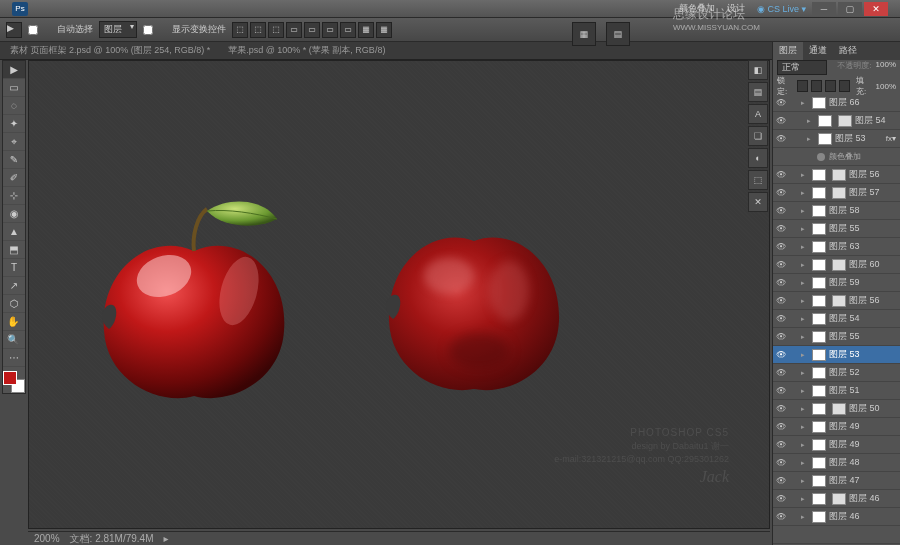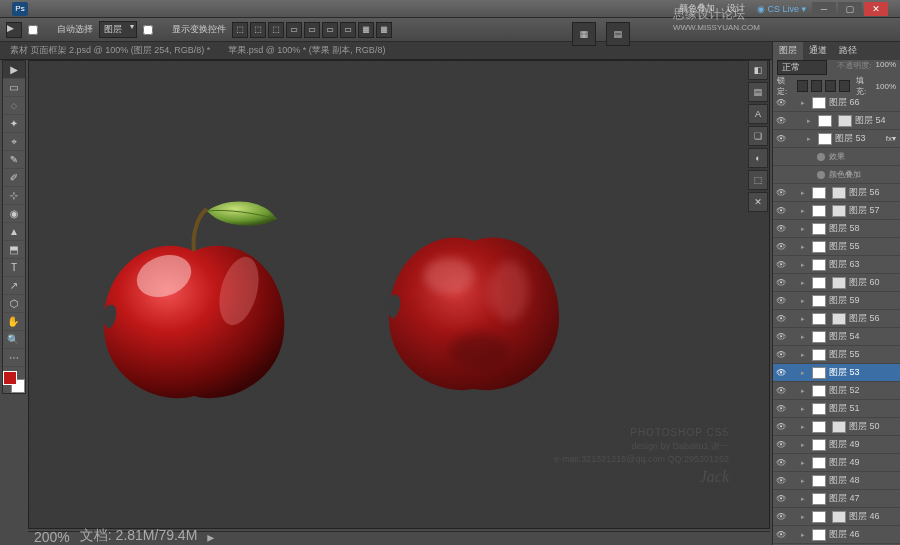--- a/index.html
+++ b/index.html
@@ -58,21 +58,21 @@
 .layer .arrow { width: 8px; font-size: 7px; color: #999; }
 .layer .thumb { width: 14px; height: 12px; background: #fff; border: 1px solid #888; margin: 0 3px; flex-shrink: 0; }
 .layer .thumb.mask { background: #ddd; }
 .layer .lname { white-space: nowrap; overflow: hidden; }
 .layer.fx { color: #aaa; font-size: 8px; }
 .layer.fx .fxdot { width: 8px; height: 8px; border-radius: 50%; background: #888; margin: 0 4px; }
 
 .collapsed-panels { position: absolute; top: 60px; right: 130px; width: 22px; display: flex; flex-direction: column; gap: 2px; }
 .collapsed-panels .cp { width: 20px; height: 20px; background: #4a4a4a; border: 1px solid #2a2a2a; display: flex; align-items: center; justify-content: center; font-size: 9px; cursor: pointer; }
 
-.statusbar { position: absolute; bottom: 0; left: 28px; right: 130px; height: 14px; background: #4a4a4a; border-top: 1px solid #2a2a2a; display: flex; align-items: flex-end; padding: 0 6px; gap: 10px; font-size: 14px; color: #aaa; }
+.statusbar { position: absolute; bottom: 0; left: 28px; right: 130px; height: 14px; background: #4a4a4a; border-top: 1px solid #2a2a2a; display: flex; align-items: center; padding: 0 6px; gap: 10px; font-size: 10px; color: #aaa; }
 
 .watermark { position: absolute; top: 6px; right: 140px; font-size: 12px; color: rgba(255,255,255,0.5); pointer-events: none; }
 .watermark .sub { font-size: 8px; display: block; }
 
 .canvas-wm { position: absolute; bottom: 40px; right: 40px; color: rgba(80,80,80,0.9); font-size: 9px; text-align: right; line-height: 1.4; }
 .canvas-wm .t1 { font-size: 10px; letter-spacing: 1px; }
 .canvas-wm .sig { font-family: cursive; font-size: 16px; font-style: italic; }
 
 .apple { position: absolute; }
 .apple svg { display: block; }
@@ -254,26 +254,20 @@
         <span class="indent" style="width:18px"></span>
         <span class="arrow">▸</span>
         <span class="thumb"></span>
         <span class="lname">图层 53</span>
         <span style="margin-left:auto;margin-right:4px;font-size:8px">fx▾</span>
       </div>
       <div class="layer fx">
         <span class="eye"></span>
         <span class="indent" style="width:24px"></span>
         <span class="fxdot"></span>
-        <span class="lname">效果</span>
-      </div>
-      <div class="layer fx">
-        <span class="eye"></span>
-        <span class="indent" style="width:24px"></span>
-        <span class="fxdot"></span>
         <span class="lname">颜色叠加</span>
       </div>
       <div class="layer">
         <span class="eye">👁</span>
         <span class="indent" style="width:12px"></span>
         <span class="arrow">▸</span>
         <span class="thumb"></span>
         <span class="thumb mask"></span>
         <span class="lname">图层 56</span>
       </div>

